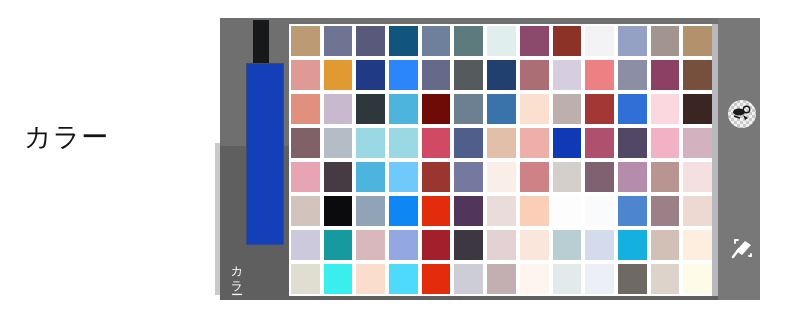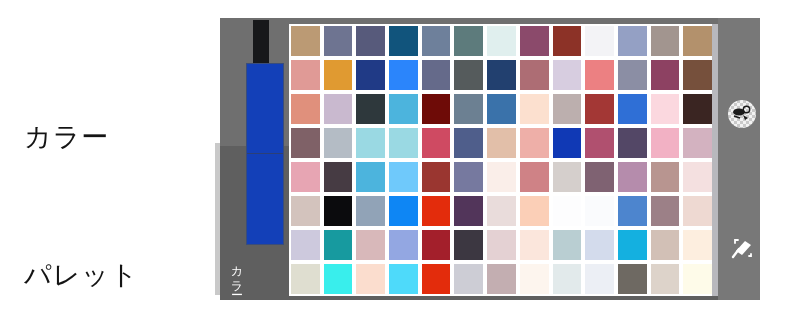--- a/index.html
+++ b/index.html
@@ -177,21 +177,20 @@
   }
   .checker-circle svg { position: absolute; left: 0; top: 0; }
 </style>
 </head>
 <body>
 
 <div id="root">
 
   <div class="title-block">
     <span class="title-line">カラー</span>
-    <span class="title-line">パレット</span>
   </div>
 
   <div class="panel-shadow-lower"></div>
   <div class="device"></div>
   <div class="device-inner-dark"></div>
 
   <div class="side-label">カラー</div>
 
   <div class="black-bar"></div>
   <div class="blue-slider">

